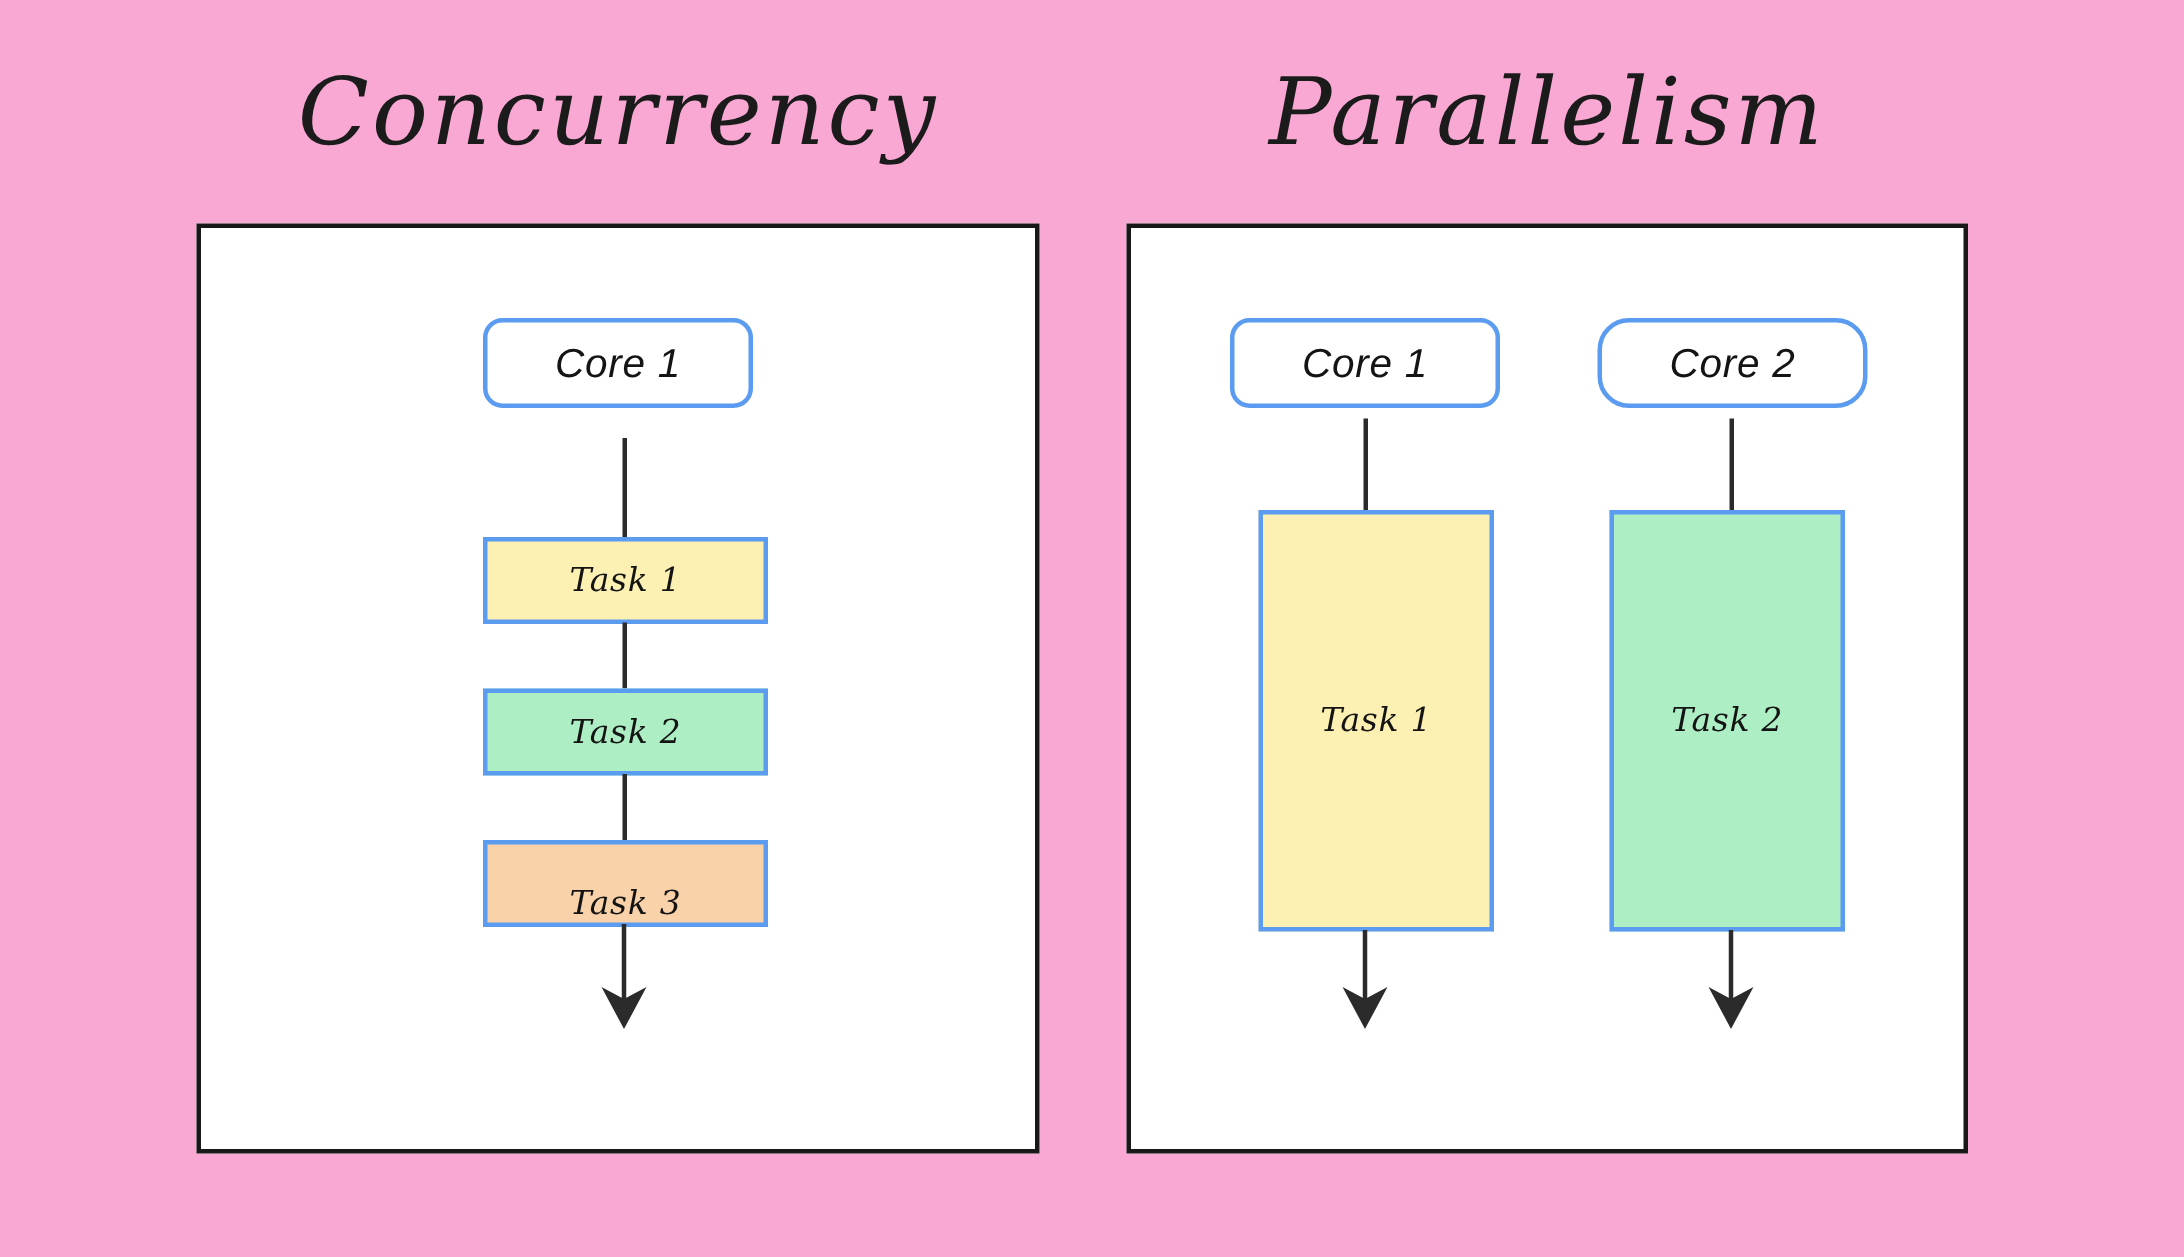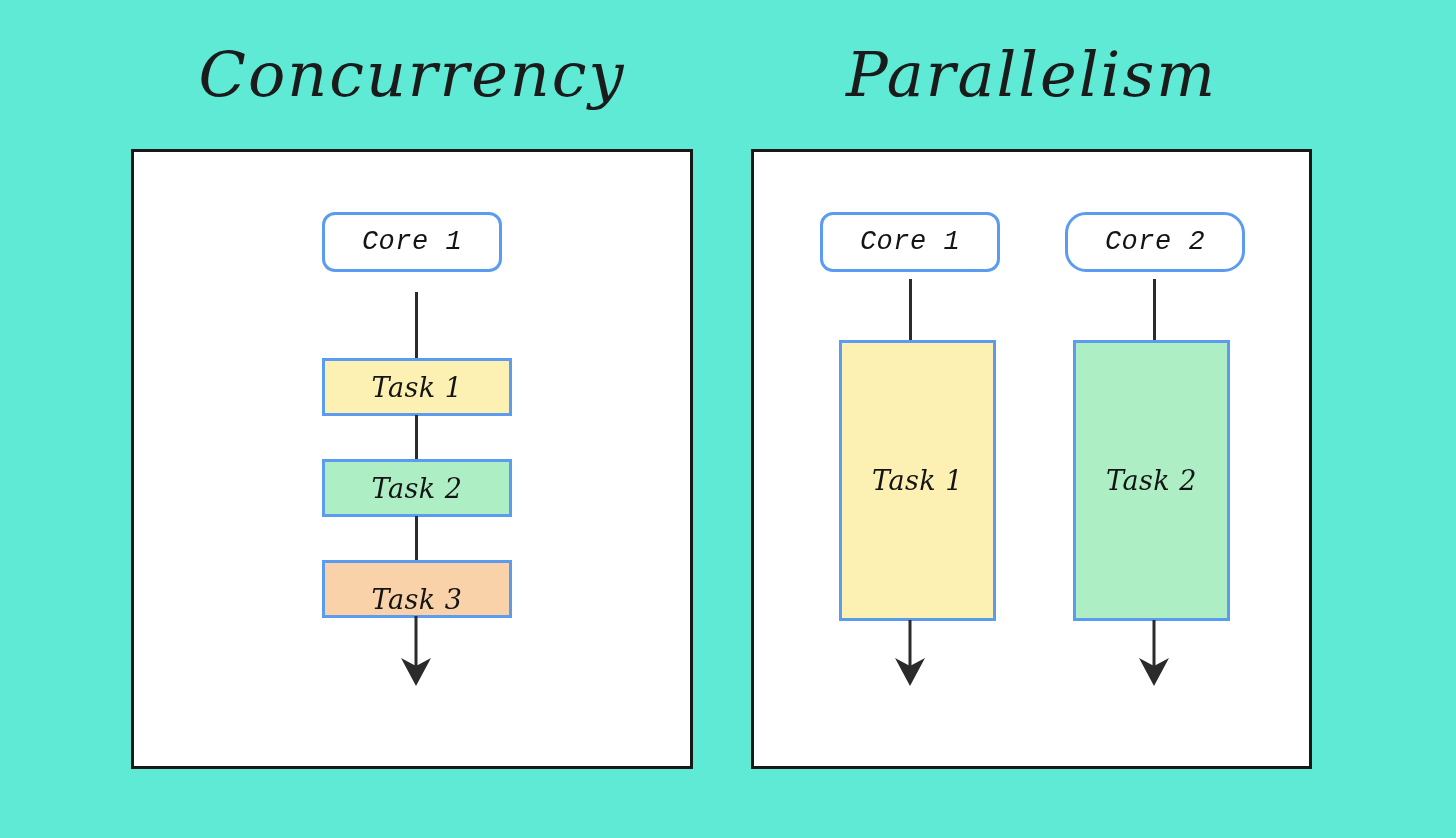--- a/index.html
+++ b/index.html
@@ -11,21 +11,21 @@
     width: 1456px;
     height: 838px;
     overflow: hidden;
     font-family: "DejaVu Sans", sans-serif;
   }
 
   #canvas {
     position: relative;
     width: 1456px;
     height: 838px;
-    background: #5eead4;
+    background: #f9a8d4;
   }
 
   
   .panel-title {
     position: absolute;
     text-align: center;
     font-family: "DejaVu Serif", serif;
     font-style: italic;
     font-weight: 400;
     font-size: 62px;
@@ -53,42 +53,42 @@
     position: absolute;
     box-sizing: border-box;
     background: #ffffff;
     border: 3px solid #5b9bf0;
     border-radius: 13px;
     display: flex;
     align-items: center;
     justify-content: center;
   }
   .core-label {
-    font-family: Liberation Mono, monospace;
+    font-family: Liberation Sans, sans-serif;
     font-style: italic;
     font-size: 27px;
     color: #141414;
     letter-spacing: 0.5px;
     white-space: nowrap;
     user-select: none;
   }
 
   
   .task-box {
     position: absolute;
     box-sizing: border-box;
     border: 3px solid #5b9bf0;
     display: flex;
     align-items: center;
     justify-content: center;
   }
   .task-label {
     font-family: "DejaVu Serif", serif;
     font-style: italic;
-    font-size: 27px;
+    font-size: 22px;
     color: #141414;
     letter-spacing: 0.5px;
     white-space: nowrap;
     user-select: none;
   }
 
   
   .connector {
     position: absolute;
     background: #2b2b2b;

